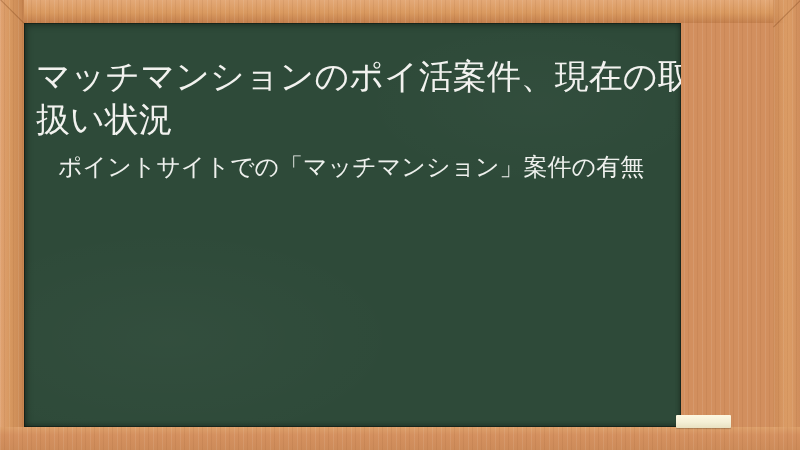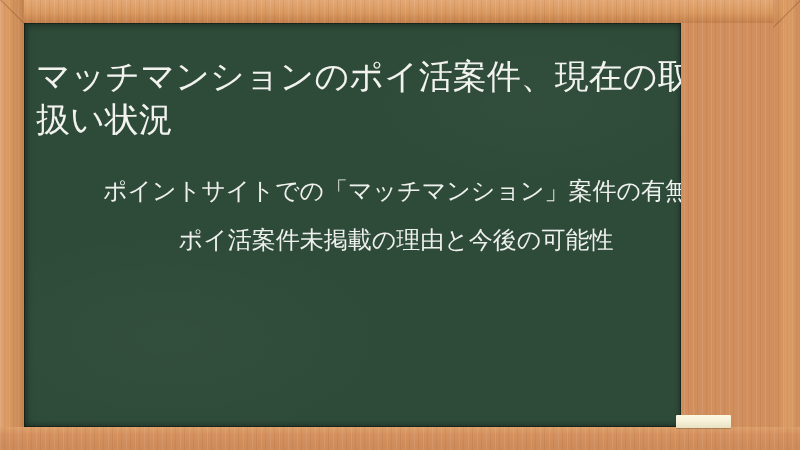--- a/index.html
+++ b/index.html
@@ -131,26 +131,25 @@
     font-weight: 400;
     letter-spacing: 0px;
     white-space: pre-wrap;
     word-break: break-all;
   }
 
   
   #bullets {
     position: absolute;
     left: 34px;
-    top: 148px;
+    top: 124px;
     width: 676px;
     list-style: none;
     margin: 0;
     padding: 0;
-    text-align: center;
   }
   #bullets li {
     color: #eef0ed;
     font-size: 24px;
     line-height: 40px;
     font-weight: 400;
     margin: 0 0 9px 0;
     word-break: break-all;
   }
   #bullets li:last-child { margin-bottom: 0; }
@@ -182,21 +181,20 @@
   <div class="mitre tl"></div>
   <div class="mitre tr"></div>
 
   <div id="board">
     <div class="board-inner">
 
       <h1 id="title">マッチマンションのポイ活案件、現在の取り扱い状況</h1>
 
       <ul id="bullets">
         <li>ポイントサイトでの「マッチマンション」案件の有無</li>
-        <li>ポイ活案件未掲載の理由と今後の可能性</li>
       </ul>
 
     </div>
   </div>
 
   <div id="chalk"></div>
 
 </div>
 
 </body></html>

